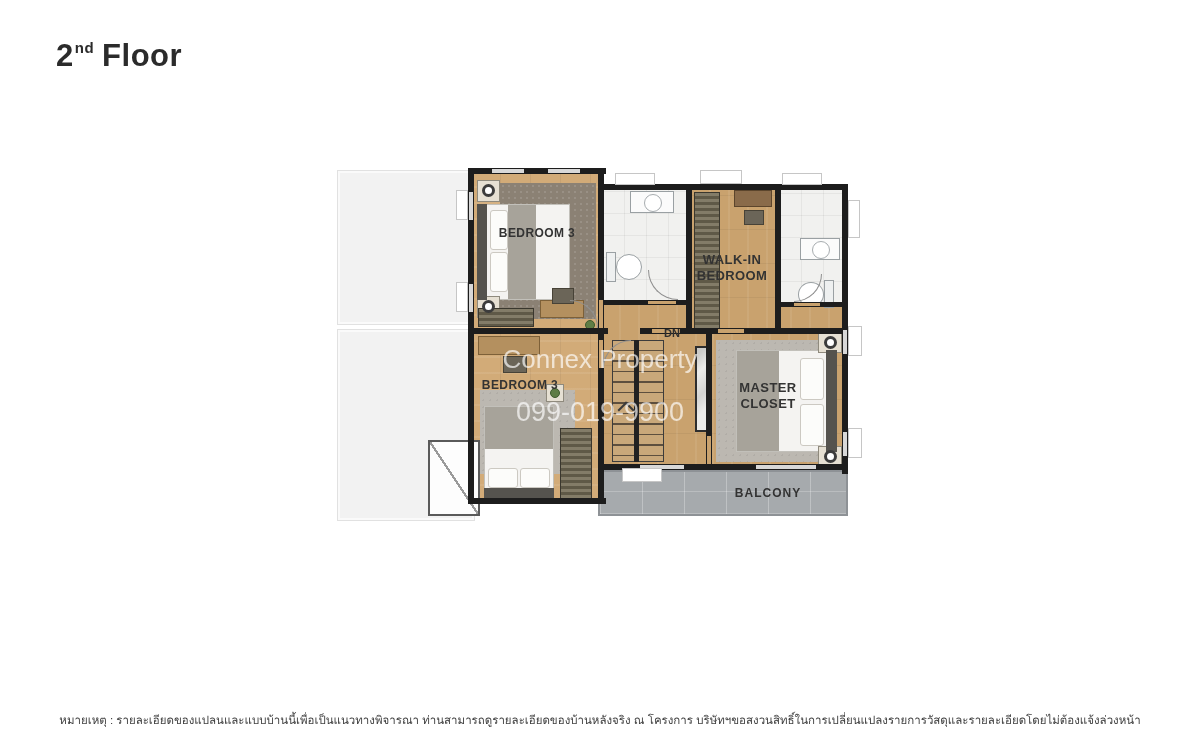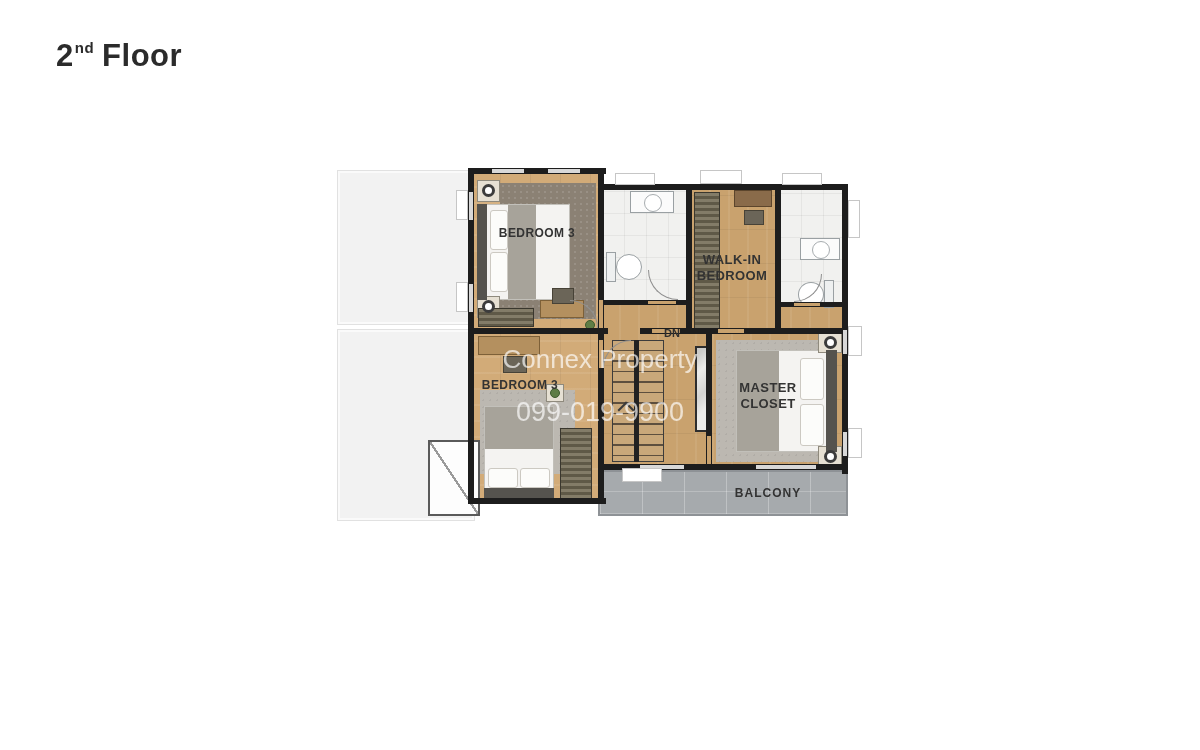--- a/index.html
+++ b/index.html
@@ -216,13 +216,14 @@
     </div>
     <div class="room-label lbl-12" style="left:725px;top:486px;width:86px;letter-spacing:1px;">BALCONY</div>
     <div class="abs dn" style="left:664px;top:327px;">DN</div>
   </div>
 
   <div class="watermark">
     <div class="wm-en">Connex Property</div>
     <div class="wm-ph">099-019-9900</div>
   </div>
 
+  <p class="footer-note">หมายเหตุ : รายละเอียดของแปลนและแบบบ้านนี้เพื่อเป็นแนวทางพิจารณา ท่านสามารถดูรายละเอียดของบ้านหลังจริง ณ โครงการ บริษัทฯขอสงวนสิทธิ์ในการเปลี่ยนแปลงรายการวัสดุและรายละเอียดโดยไม่ต้องแจ้งล่วงหน้า</p>
 </div>
 
 </body></html>

